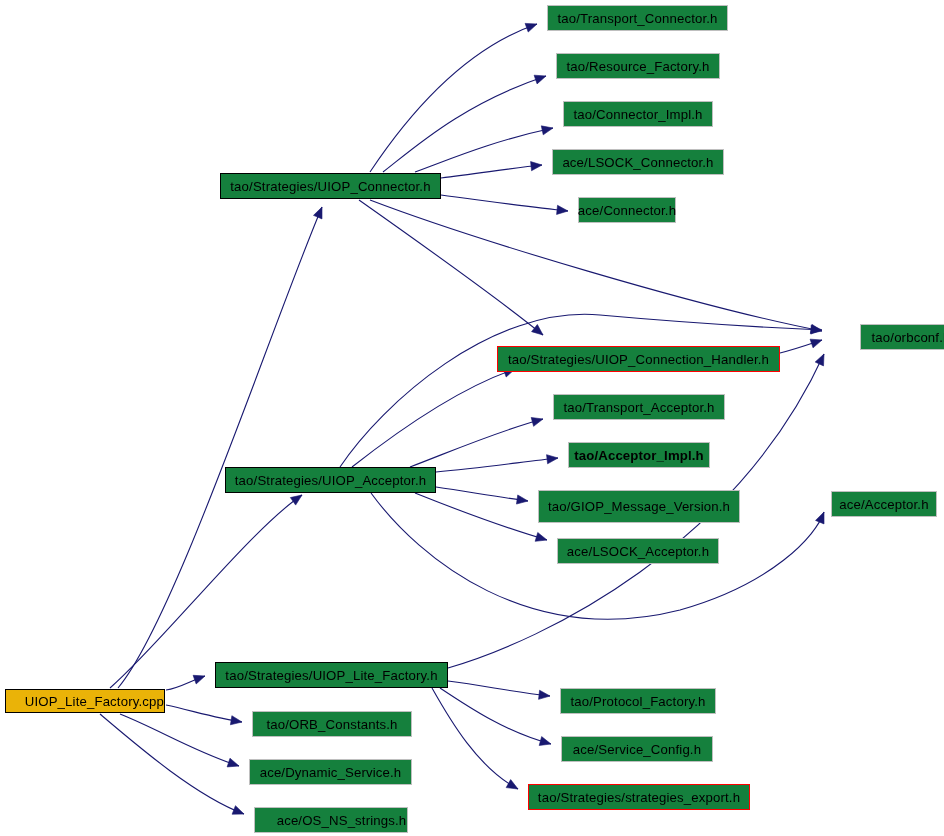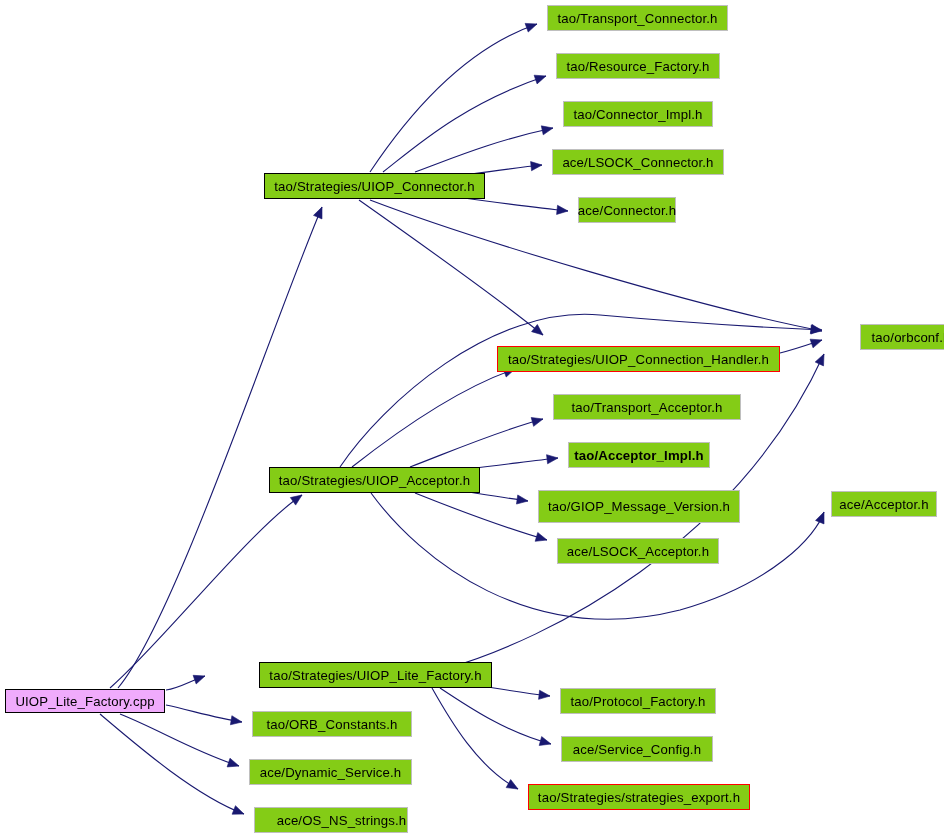--- a/index.html
+++ b/index.html
@@ -35,35 +35,35 @@
   .node-box {
     position: absolute;
     box-sizing: border-box;
     display: flex;
     align-items: center;
     justify-content: center;
     white-space: nowrap;
     font-size: 13.2px;
     color: #000000;
     letter-spacing: 0.15px;
-    background: #84cc16;
+    background: #15803d;
   }
   .node-box.plain {
     border: 1px solid #bfbfbf;
   }
   .node-box.emph {
     border: 1.4px solid #000000;
-    margin-left: 44px;
   }
   .node-box.red {
     border: 1.4px solid #ff0000;
   }
   .node-box.root {
     border: 1.4px solid #000000;
-    background: #f0abfc;
+    background: #eab308;
+    justify-content: flex-end;
   }
   .node-label {
     pointer-events: none;
   }
 </style>
 </head>
 <body>
 
 <div id="graph-root">
 
@@ -152,21 +152,21 @@
       </div>
       <div class="node-box plain" style="left: 552px; top: 149px; width: 172px; height: 26px;">
         <span class="node-label">ace/LSOCK_Connector.h</span>
       </div>
       <div class="node-box plain" style="left: 578px; top: 197px; width: 98px; height: 26px;">
         <span class="node-label">ace/Connector.h</span>
       </div>
       <div class="node-box plain" style="left: 832px; top: 324px; width: 102px; height: 26px; margin-left: 28px;">
         <span class="node-label">tao/orbconf.h</span>
       </div>
-      <div class="node-box plain" style="left: 553px; top: 394px; width: 188px; height: 26px;">
+      <div class="node-box plain" style="left: 553px; top: 394px; width: 172px; height: 26px;">
         <span class="node-label">tao/Transport_Acceptor.h</span>
       </div>
       <div class="node-box plain" style="left: 568px; top: 442px; width: 142px; height: 26px; font-weight: bold;">
         <span class="node-label">tao/Acceptor_Impl.h</span>
       </div>
       <div class="node-box plain" style="left: 538px; top: 490px; width: 202px; height: 33px;">
         <span class="node-label">tao/GIOP_Message_Version.h</span>
       </div>
       <div class="node-box plain" style="left: 557px; top: 538px; width: 162px; height: 26px;">
         <span class="node-label">ace/LSOCK_Acceptor.h</span>

